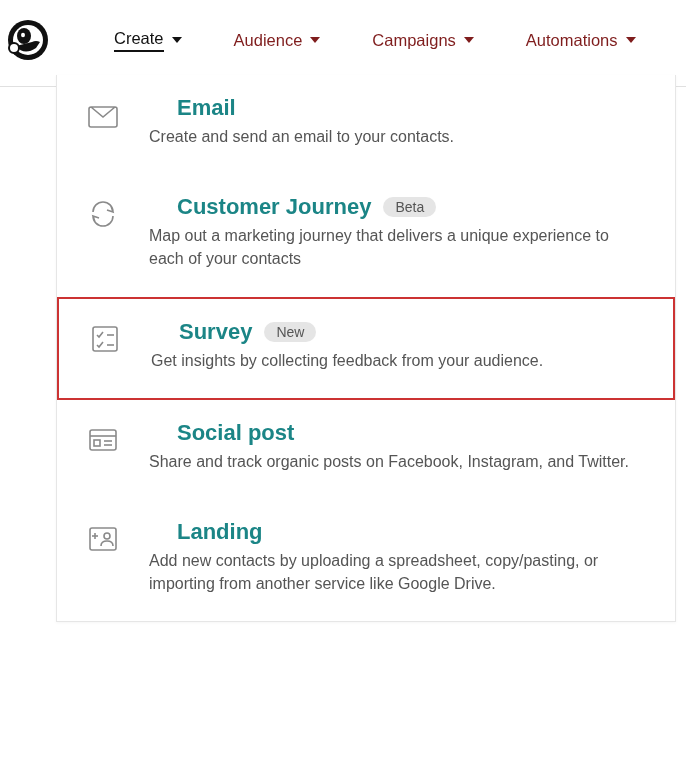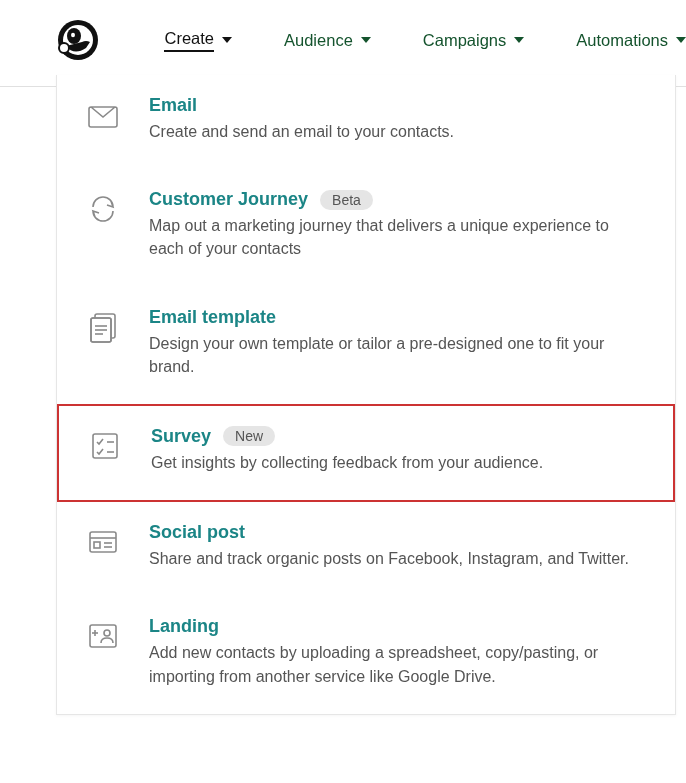--- a/index.html
+++ b/index.html
@@ -10,38 +10,37 @@
       height: 783px;
       position: relative;
       color: #333;
     }
     .topbar {
       display: flex;
       align-items: center;
       padding: 18px 0 24px 0;
       border-bottom: 1px solid #e0e0e0;
       gap: 52px;
-      justify-content: flex-end;
     }
     .logo {
       margin-left: 6px;
       margin-right: 12px;
       width: 44px;
       height: 44px;
       display: flex;
       align-items: center;
       justify-content: center;
     }
     .nav-item {
       display: flex;
       align-items: center;
       gap: 8px;
       cursor: pointer;
       font-size: 16.5px;
-      color: #14532d;
+      color: #7f1d1d;
     }
     .nav-item.active {
       color: #111;
     }
     .nav-item.active .nav-label {
       border-bottom: 2px solid #111;
       padding-bottom: 2px;
     }
     .chevron {
       width: 0;
@@ -81,23 +80,24 @@
       stroke-width: 1.6;
     }
     .menu-body { flex: 1; }
     .menu-title-row {
       display: flex;
       align-items: center;
       gap: 12px;
       margin-bottom: 4px;
     }
     .menu-title {
-      font-size: 18px;
+      font-size: 22px;
       font-weight: 600;
       color: #1b8586;
+      margin-left: 28px;
     }
     .badge {
       background: #e5e5e5;
       color: #555;
       font-size: 14px;
       font-weight: 500;
       border-radius: 12px;
       padding: 2px 12px;
     }
     .menu-desc {
@@ -165,38 +165,20 @@
     </span>
     <div class="menu-body">
       <div class="menu-title-row">
         <div class="menu-title">Customer Journey</div>
         <span class="badge">Beta</span>
       </div>
       <div class="menu-desc">Map out a marketing journey that delivers a unique experience to each of your contacts</div>
     </div>
   </div>
 
-  <div class="menu-item">
-    <span class="icon">
-      <svg viewBox="0 0 36 36">
-          <rect x="10" y="5" width="20" height="24" rx="2"></rect>
-          <rect x="6" y="9" width="20" height="24" rx="2" fill="#fff"></rect>
-          <rect x="6" y="9" width="20" height="24" rx="2"></rect>
-          <line x1="10" y1="17" x2="22" y2="17"></line>
-          <line x1="10" y1="21" x2="22" y2="21"></line>
-          <line x1="10" y1="25" x2="18" y2="25"></line>
-        </svg>
-    </span>
-    <div class="menu-body">
-      <div class="menu-title-row">
-        <div class="menu-title">Email template</div>
-      </div>
-      <div class="menu-desc">Design your own template or tailor a pre-designed one to fit your brand.</div>
-    </div>
-  </div>
 
 
   <div class="menu-item highlight">
     <span class="icon">
       <svg viewBox="0 0 36 36">
           <rect x="6" y="6" width="24" height="24" rx="2"></rect>
           <polyline points="10,14 12,16 16,11"></polyline>
           <polyline points="10,24 12,26 16,21"></polyline>
           <line x1="20" y1="14" x2="27" y2="14"></line>
           <line x1="20" y1="24" x2="27" y2="24"></line>

